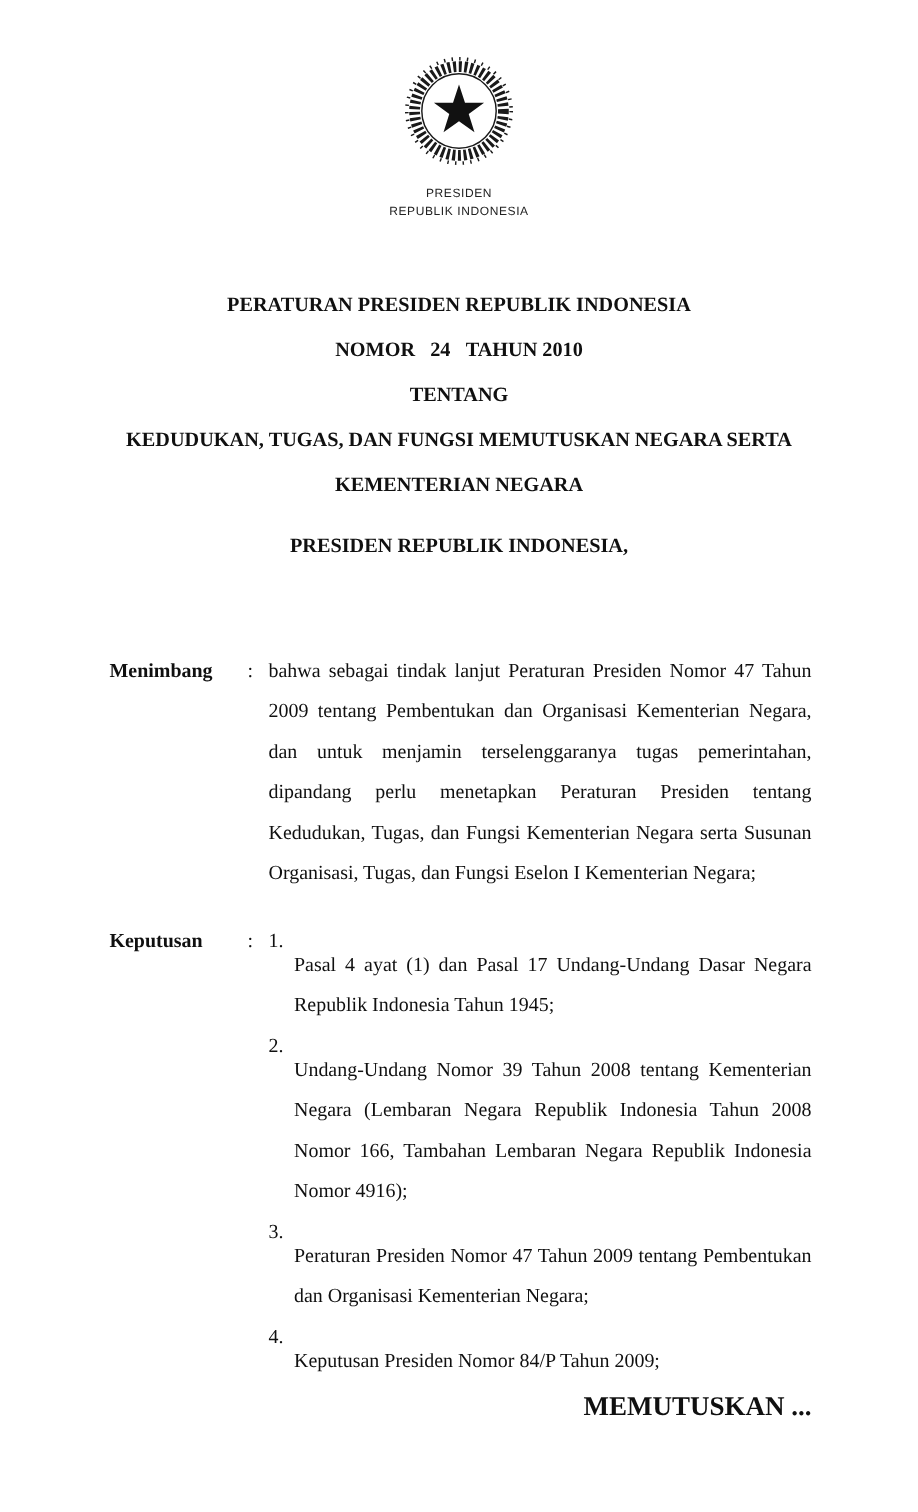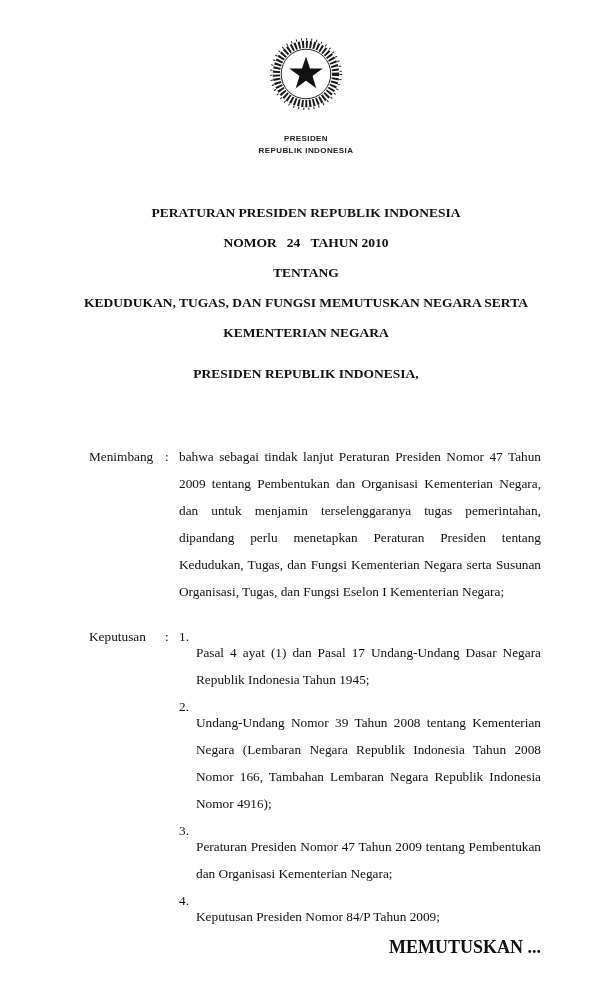--- a/index.html
+++ b/index.html
@@ -10,27 +10,26 @@
     margin: 0 auto;
     background: #ffffff;
     font-family: "Liberation Serif", serif;
     color: #101010;
     overflow: hidden;
   }
   
   .emblem-wrap { padding-top: 34px; text-align: center; }
   .emblem-wrap svg { display: block; margin: 0 auto; }
   .emblem-caption {
-    margin-top: 19px;
+    margin-top: 9px;
     font-family: "Liberation Sans", sans-serif;
     font-size: 8px;
     line-height: 1.45;
     letter-spacing: 0.4px;
     color: #222;
-    font-weight: bold;
   }
   
   .title-block {
     margin-top: 42px;
     text-align: center;
     font-weight: bold;
     font-size: 13.5px;
   }
   .t-line { line-height: 30px; }
   .t-gap { height: 12px; }
@@ -39,21 +38,21 @@
   .doc-body {
     margin: 56px 71px 0 73px;
     font-size: 13.3px;
   }
   .clause {
     display: grid;
     grid-template-columns: 92px 14px 1fr;
     align-items: start;
   }
   .clause + .clause { margin-top: 18px; }
-  .clause-label { font-weight: normal; line-height: 27px; margin-left: 16px; }
+  .clause-label { font-weight: bold; line-height: 27px; }
   .clause-colon { line-height: 27px; text-align: left; }
   .clause-content { line-height: 27px; }
   .para { text-align: justify; }
   .num-item {
     display: grid;
     grid-template-columns: 17px 1fr;
     align-items: start;
   }
   .num-item .num { line-height: 27px; }
   .num-item .txt { line-height: 27px; text-align: justify; margin-top: 16px; }

